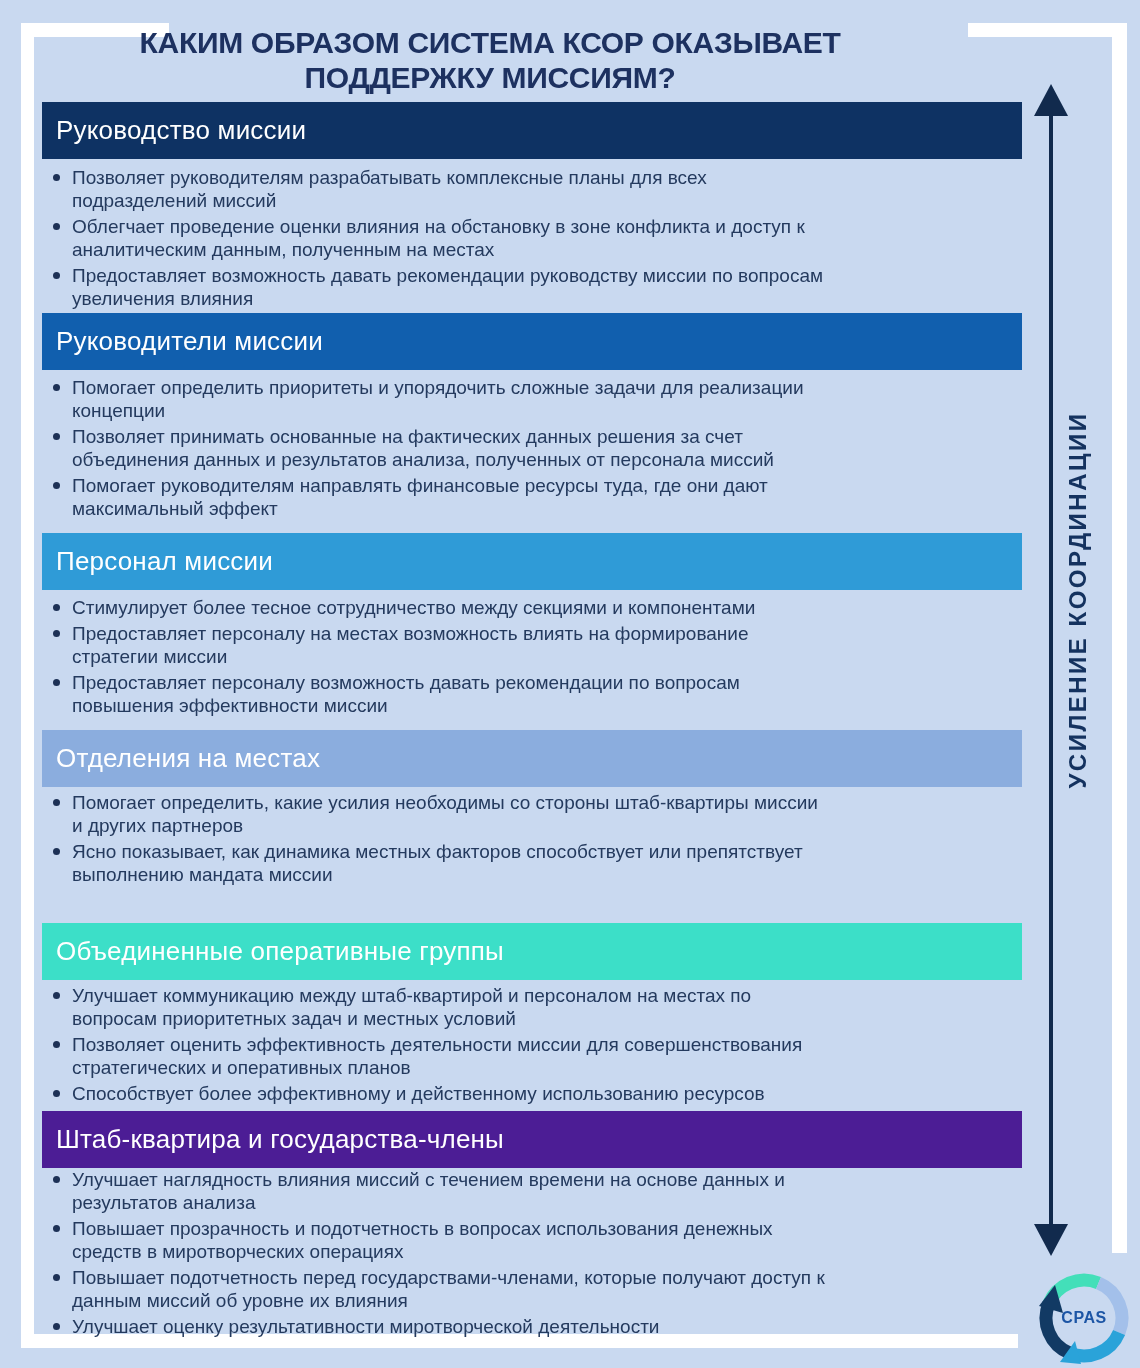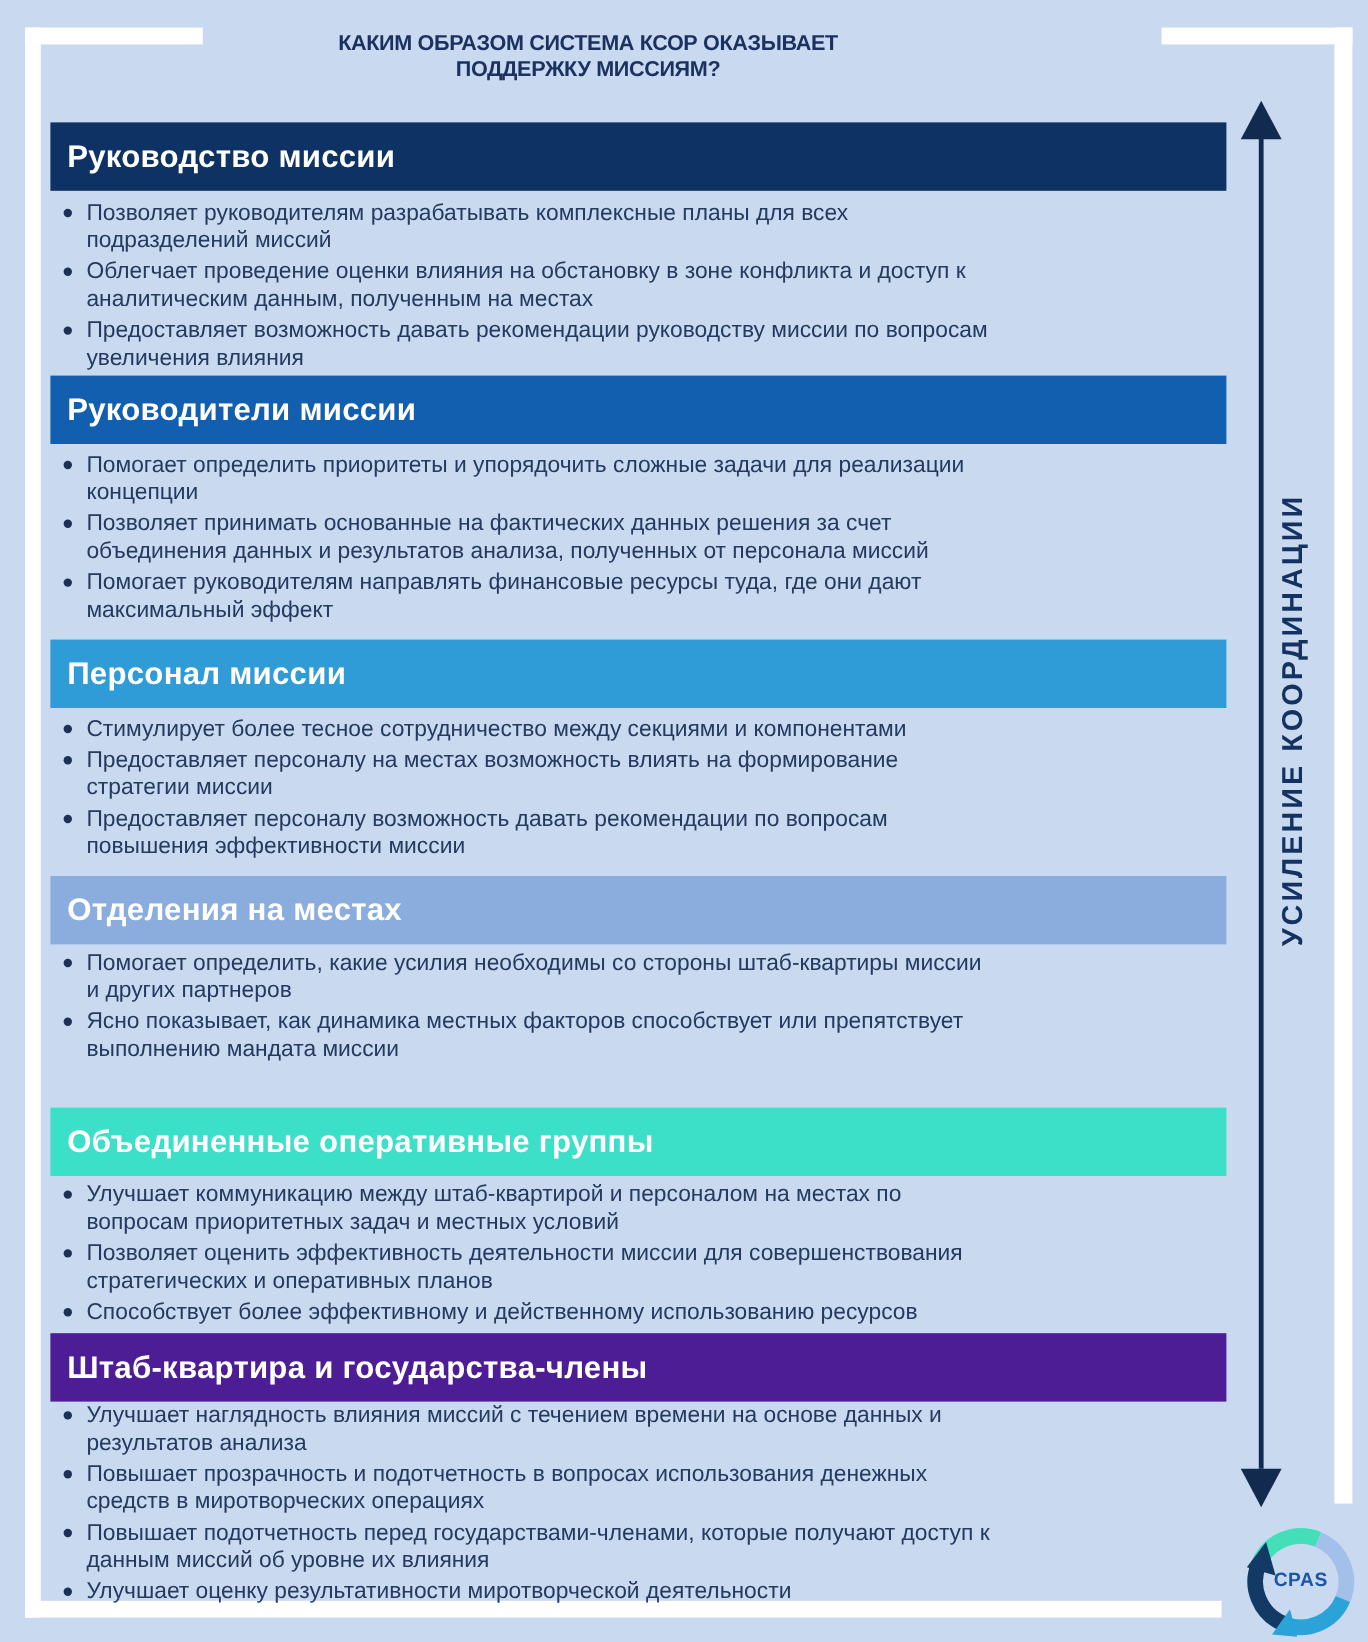--- a/index.html
+++ b/index.html
@@ -10,28 +10,28 @@
   }
   .frame{position:absolute;background:#ffffff;}
   .frame-left{left:21px;top:23px;width:13px;height:1325px;}
   .frame-top-l{left:21px;top:23px;width:148px;height:14px;}
   .frame-top-r{left:968px;top:23px;width:159px;height:14px;}
   .frame-right{left:1112px;top:23px;width:15px;height:1230px;}
   .frame-bottom{left:21px;top:1334px;width:997px;height:14px;}
 
   .title{
     position:absolute;left:40px;top:26px;width:900px;
-    text-align:center;font-weight:bold;font-size:18px;line-height:1.16;
+    text-align:center;font-weight:bold;font-size:30px;line-height:1.16;
     color:#1d3160;letter-spacing:-0.3px;
   }
 
   .sec-header{
     position:absolute;left:42px;width:980px;height:57px;
     display:flex;align-items:center;box-sizing:border-box;padding-left:14px;
-    font-weight:bold;font-size:26px;color:#ffffff;letter-spacing:0.2px;
+    font-weight:normal;font-size:26px;color:#ffffff;letter-spacing:0.2px;
   }
   .sec-bullets{
     position:absolute;left:46px;width:968px;
     margin:0;padding:0;list-style:none;
     color:#243a5e;font-size:19px;line-height:23px;
   }
   .sec-bullets li{
     position:relative;padding-left:26px;margin-bottom:3px;
     white-space:pre-line;
   }

